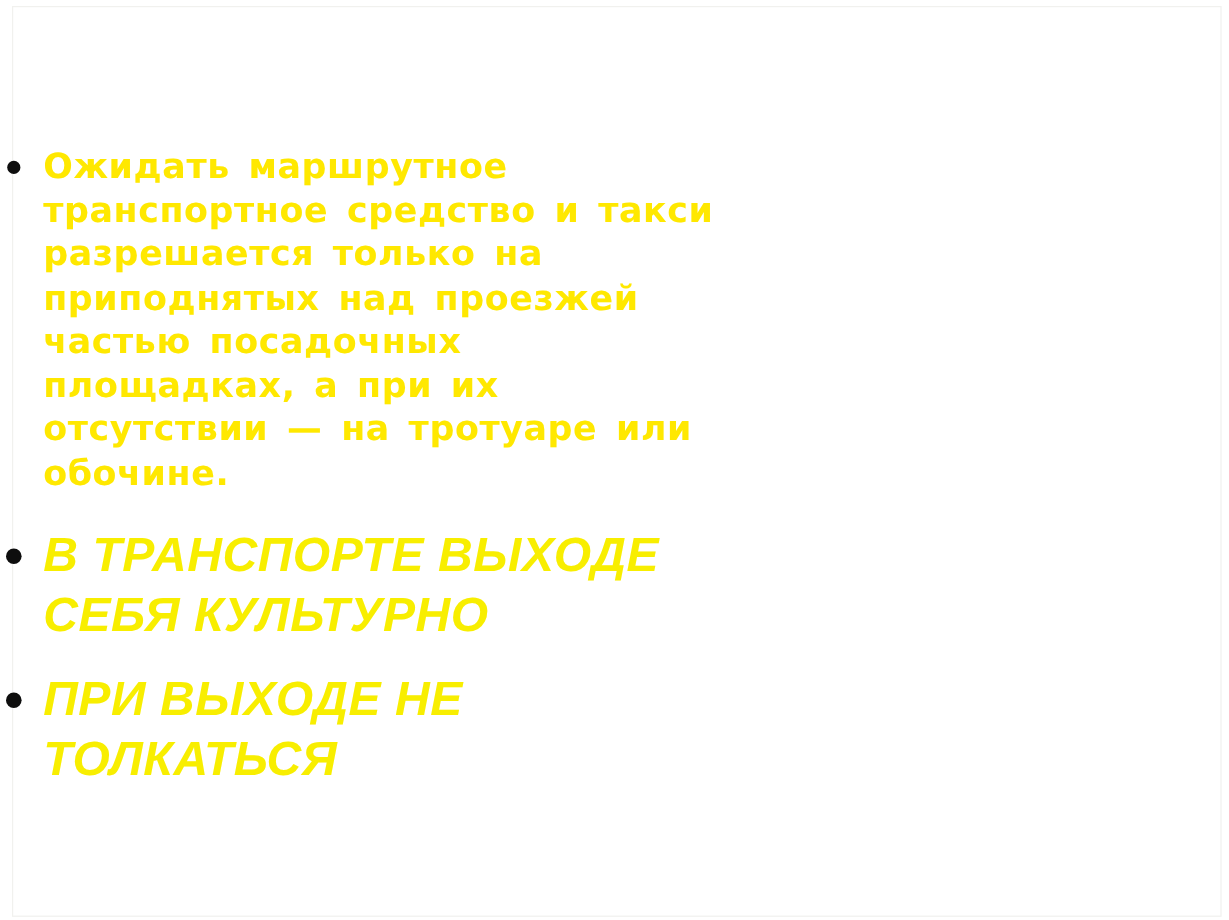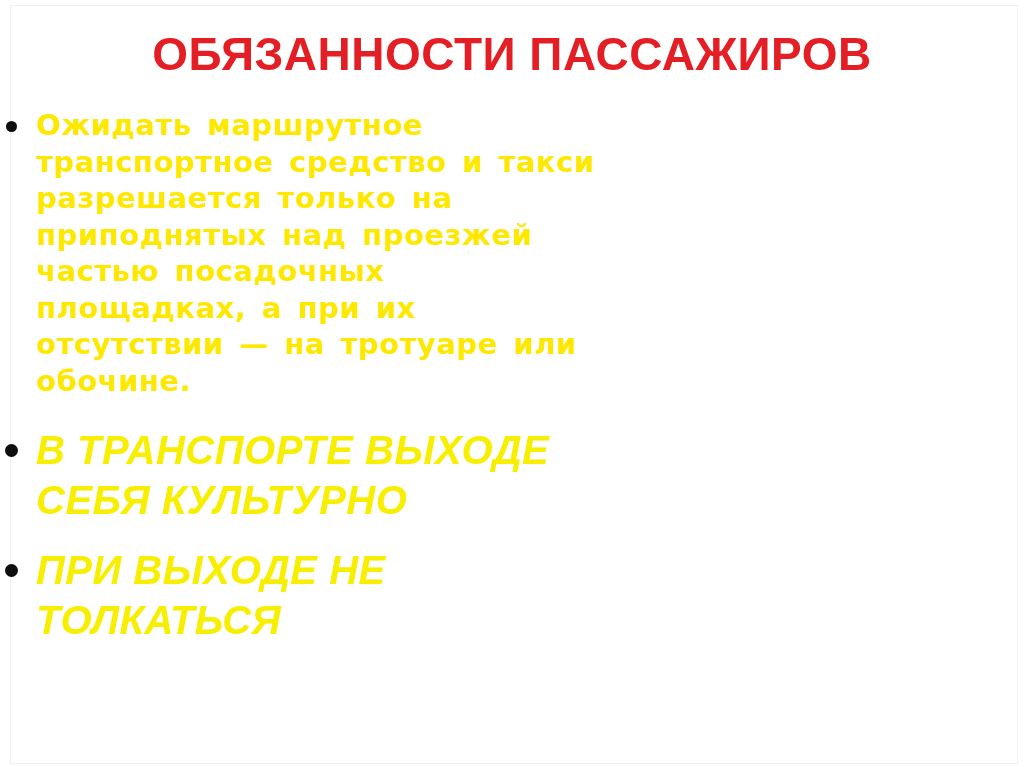--- a/index.html
+++ b/index.html
@@ -77,21 +77,21 @@
   .bullet-row.body .bullet-text {
     font-family: "DejaVu Sans", sans-serif;
     font-weight: bold;
     font-size: 29px;
     line-height: 36.5px;
     color: #FFE800;
     word-spacing: 5px;
     letter-spacing: 0.5px;
   }
   .bullet-row.body {
-    margin-top: 7px;
+    margin-top: 20px;
   }
   .bullet-row.emphasis .bullet-text {
     font-family: "Liberation Sans", sans-serif;
     font-weight: bold;
     font-style: italic;
     font-size: 40px;
     line-height: 50px;
     color: #F8EE00;
     letter-spacing: 0.5px;
   }
@@ -101,21 +101,20 @@
   .bullet-row.emphasis.third {
     margin-top: 20px;
   }
 </style>
 </head>
 <body>
 
 <div class="slide">
   <div class="slide-frame"></div>
 
-  <div class="slide-title">ОБЯЗАННОСТИ ПАССАЖИРОВ</div>
 
   <div class="bullet-list">
 
     <div class="bullet-row body">
       <span class="bullet-dot"></span>
       <div class="bullet-text">Ожидать маршрутное
 транспортное средство и такси
 разрешается только на
 приподнятых над проезжей
 частью посадочных

